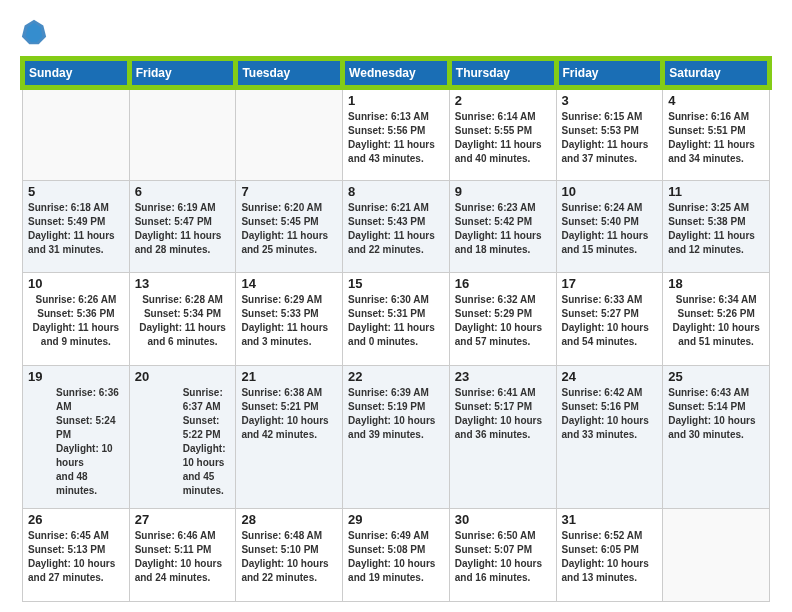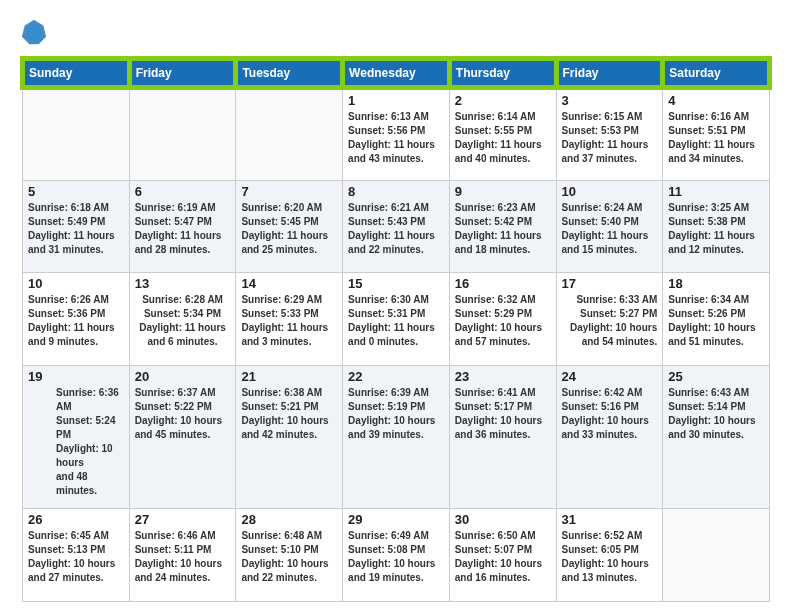--- a/index.html
+++ b/index.html
@@ -213,21 +213,21 @@
             <span class="day-number">11</span>
             <div class="day-info" style="white-space: pre-line;">Sunrise: 3:25 AM
 Sunset: 5:38 PM
 Daylight: 11 hours
 and 12 minutes.</div>
           </td>
         </tr>
         <tr>
           <td>
             <span class="day-number">10</span>
-            <div class="day-info" style="white-space: pre-line;">Sunrise: 6:26 AM
+            <div class="day-info" style="white-space: pre-line; text-align: center;">Sunrise: 6:26 AM
 Sunset: 5:36 PM
 Daylight: 11 hours
 and 9 minutes.</div>
           </td>
           <td>
             <span class="day-number">13</span>
             <div class="day-info" style="white-space: pre-line; text-align: center;">Sunrise: 6:28 AM
 Sunset: 5:34 PM
 Daylight: 11 hours
 and 6 minutes.</div>
@@ -248,44 +248,44 @@
           </td>
           <td>
             <span class="day-number">16</span>
             <div class="day-info" style="white-space: pre-line;">Sunrise: 6:32 AM
 Sunset: 5:29 PM
 Daylight: 10 hours
 and 57 minutes.</div>
           </td>
           <td>
             <span class="day-number">17</span>
-            <div class="day-info" style="white-space: pre-line; text-align: right;">Sunrise: 6:33 AM
+            <div class="day-info" style="white-space: pre-line;">Sunrise: 6:33 AM
 Sunset: 5:27 PM
 Daylight: 10 hours
 and 54 minutes.</div>
           </td>
           <td>
             <span class="day-number">18</span>
-            <div class="day-info" style="white-space: pre-line;">Sunrise: 6:34 AM
+            <div class="day-info" style="white-space: pre-line; text-align: center;">Sunrise: 6:34 AM
 Sunset: 5:26 PM
 Daylight: 10 hours
 and 51 minutes.</div>
           </td>
         </tr>
         <tr class="row-alt">
           <td>
             <span class="day-number">19</span>
             <div class="day-info" style="white-space: pre-line; margin-left: 28px;">Sunrise: 6:36 AM
 Sunset: 5:24 PM
 Daylight: 10 hours
 and 48 minutes.</div>
           </td>
           <td>
             <span class="day-number">20</span>
-            <div class="day-info" style="white-space: pre-line;">Sunrise: 6:37 AM
+            <div class="day-info" style="white-space: pre-line; margin-left: 48px;">Sunrise: 6:37 AM
 Sunset: 5:22 PM
 Daylight: 10 hours
 and 45 minutes.</div>
           </td>
           <td>
             <span class="day-number">21</span>
             <div class="day-info" style="white-space: pre-line;">Sunrise: 6:38 AM
 Sunset: 5:21 PM
 Daylight: 10 hours
 and 42 minutes.</div>

